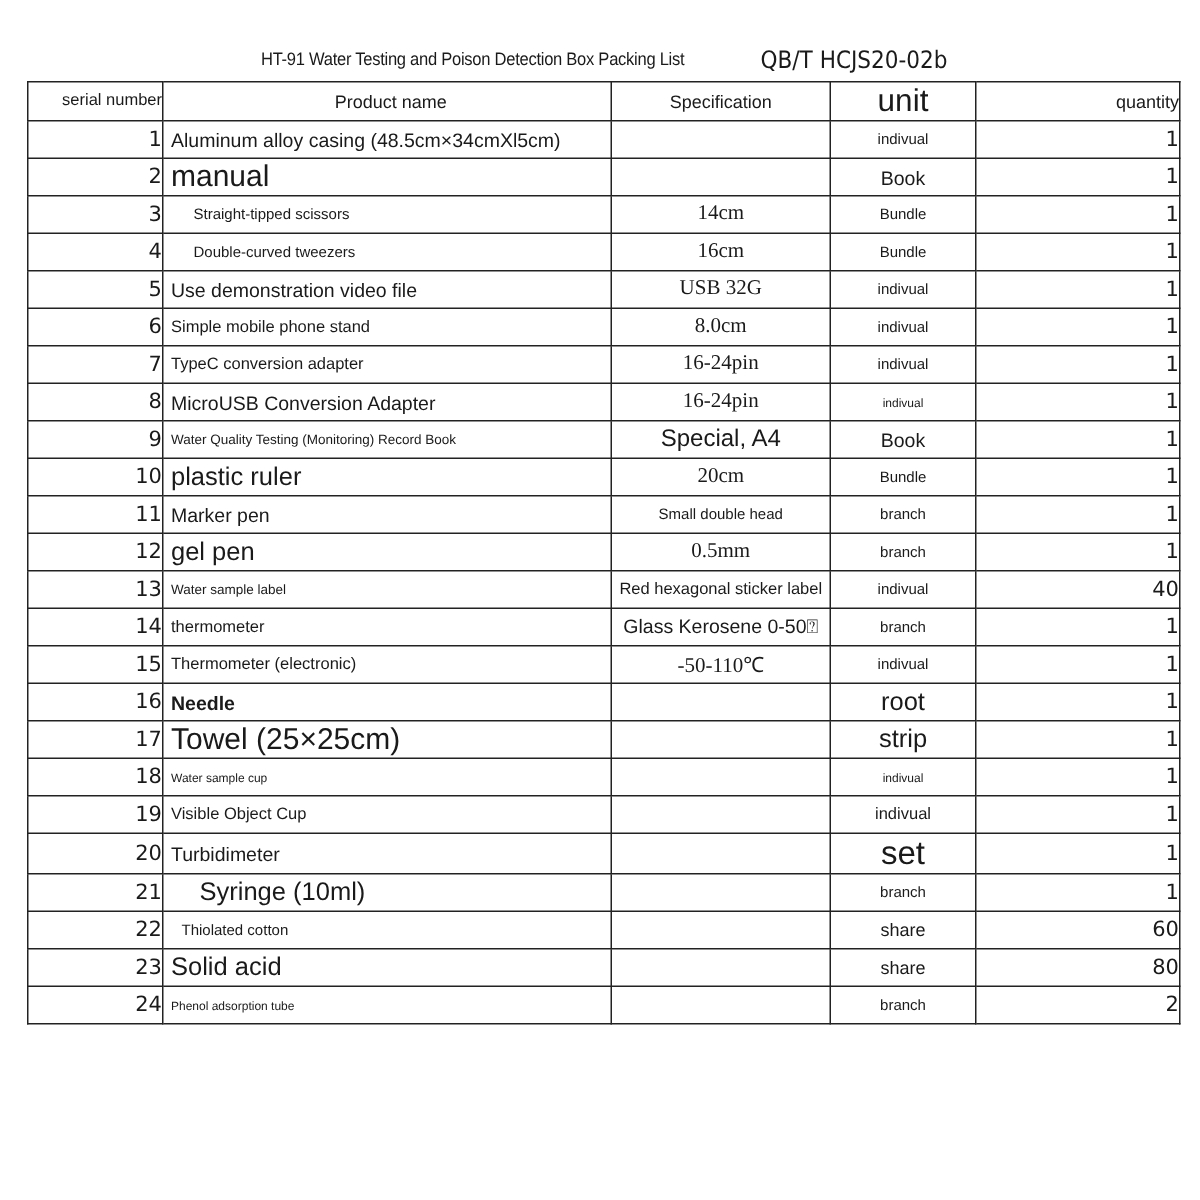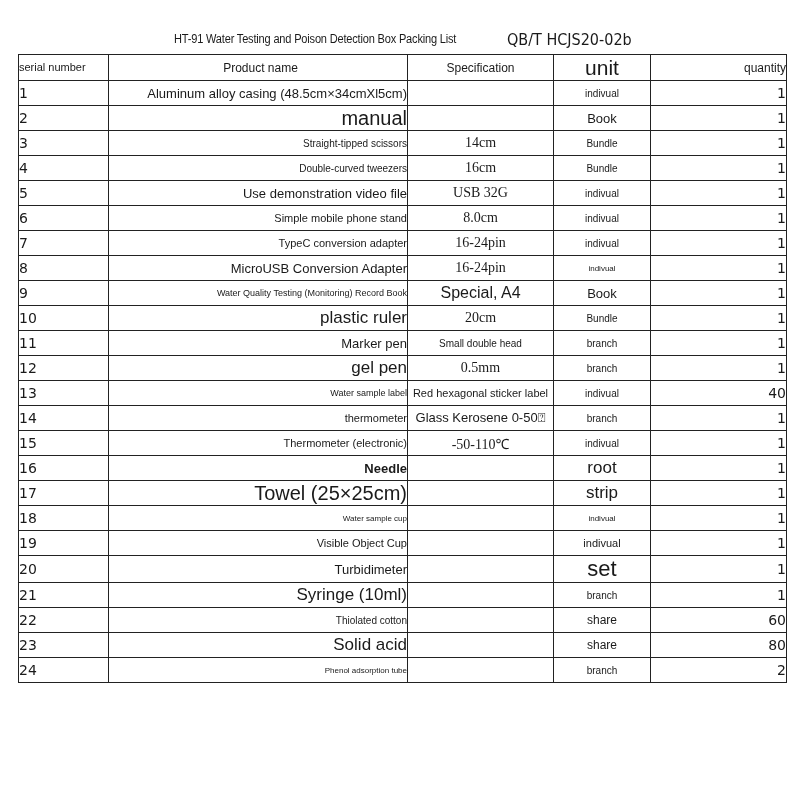--- a/index.html
+++ b/index.html
@@ -6,22 +6,22 @@
   body { width:800px; height:800px; position:relative; overflow:hidden;
          font-family:"Liberation Sans", sans-serif; color:#1a1a1a; }
   .title { position:absolute; top:32px; left:174px; font-size:12px; letter-spacing:-0.2px;
            font-family:"Liberation Sans", sans-serif; transform:scaleX(0.92); transform-origin:left; }
   .code { position:absolute; top:30px; left:507px; font-size:16px;
           font-family:"DejaVu Sans", sans-serif; transform:scaleX(0.9); transform-origin:left; }
   table { position:absolute; top:54px; left:18px; border-collapse:collapse; table-layout:fixed; }
   td, th { border:1.5px solid #222; padding:0; height:24px; overflow:hidden; white-space:nowrap;
            font-weight:normal; }
   th { height:25px; font-size:12px; }
-  .c-serial { width:89px; text-align:left; font-family:"DejaVu Sans", sans-serif; font-size:14px; }
-  .c-name { width:274px; text-align:right; padding-left:5px; font-size:12px; }
+  .c-serial { width:89px; text-align:right; font-family:"DejaVu Sans", sans-serif; font-size:14px; }
+  .c-name { width:274px; text-align:left; padding-left:5px; font-size:12px; }
   .c-spec { width:145px; text-align:center; font-size:14px; font-family:"Liberation Serif", serif; }
   .c-unit { width:96px; text-align:center; font-size:10px; }
   .c-qty { width:135px; text-align:right; font-family:"DejaVu Sans", sans-serif; font-size:14px; }
   th.c-serial { font-size:11px; line-height:13px; font-family:"Liberation Sans", sans-serif; }
   th.c-name, th.c-spec { font-family:"Liberation Sans", sans-serif; font-size:12px; }
   th.c-unit { font-size:21px; }
   th.c-qty { font-family:"Liberation Sans", sans-serif; font-size:12px; }
   .sz-xl { font-size:20px;margin-top:40px; }
   .sz-l { font-size:17px; }
   .sz-m { font-size:13px; }

